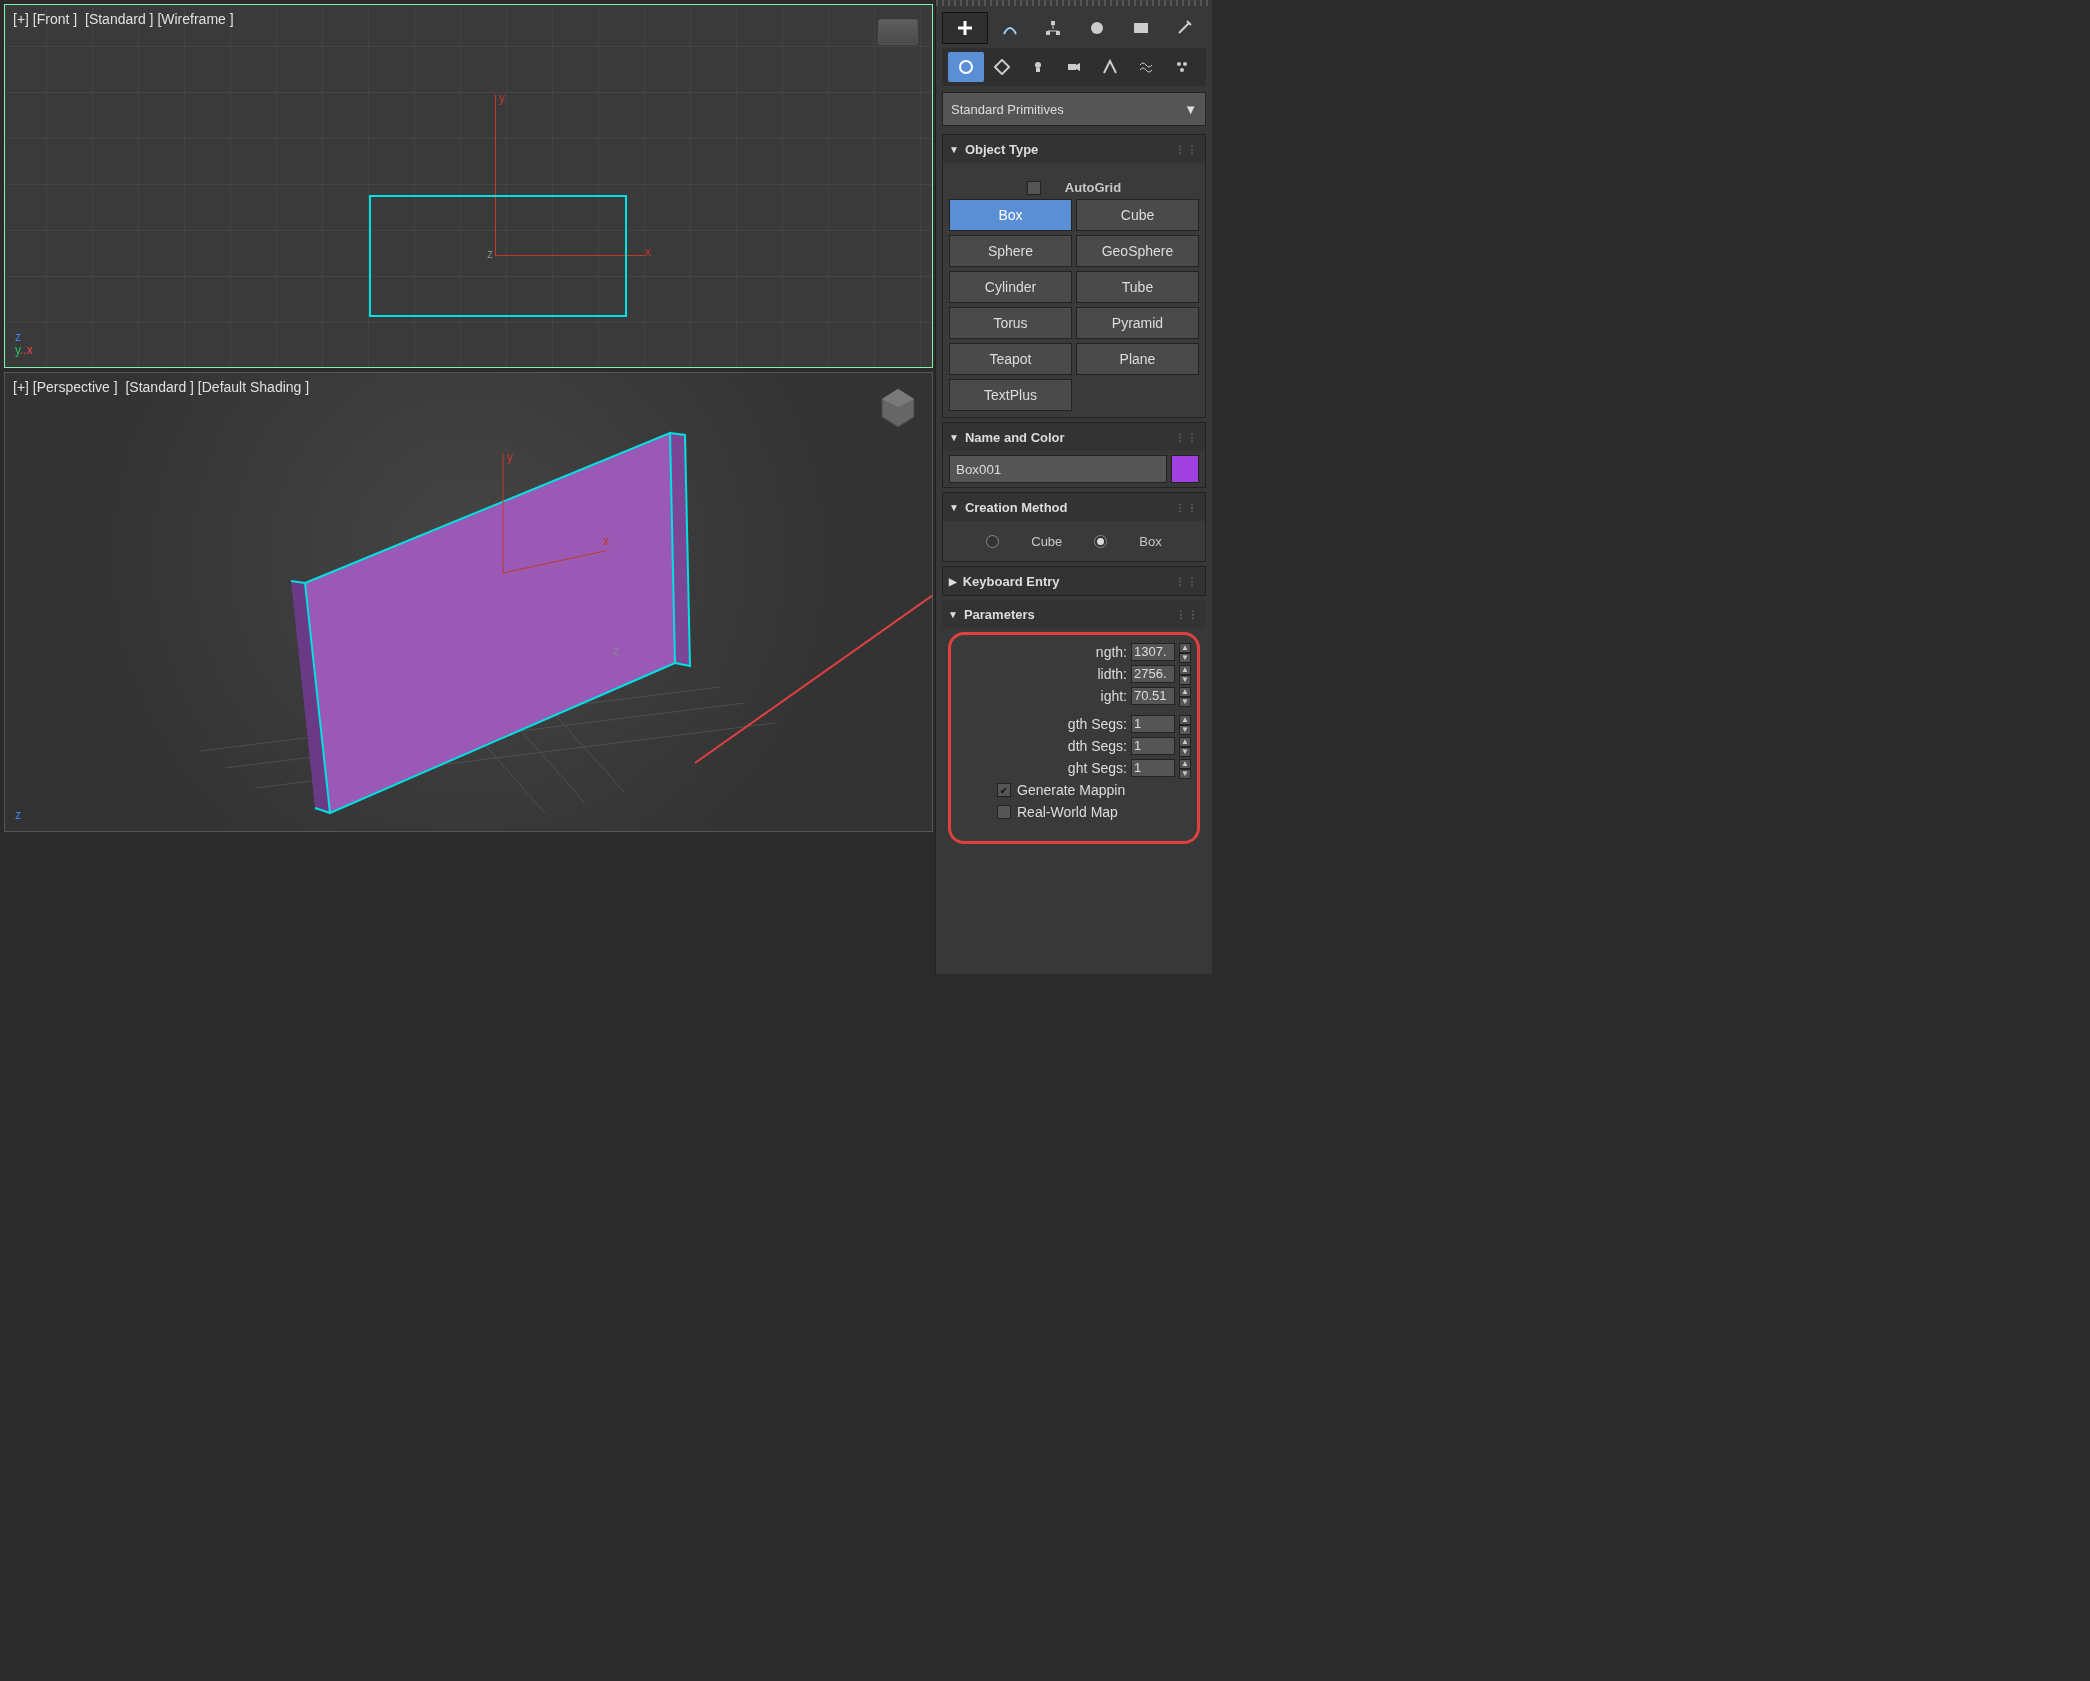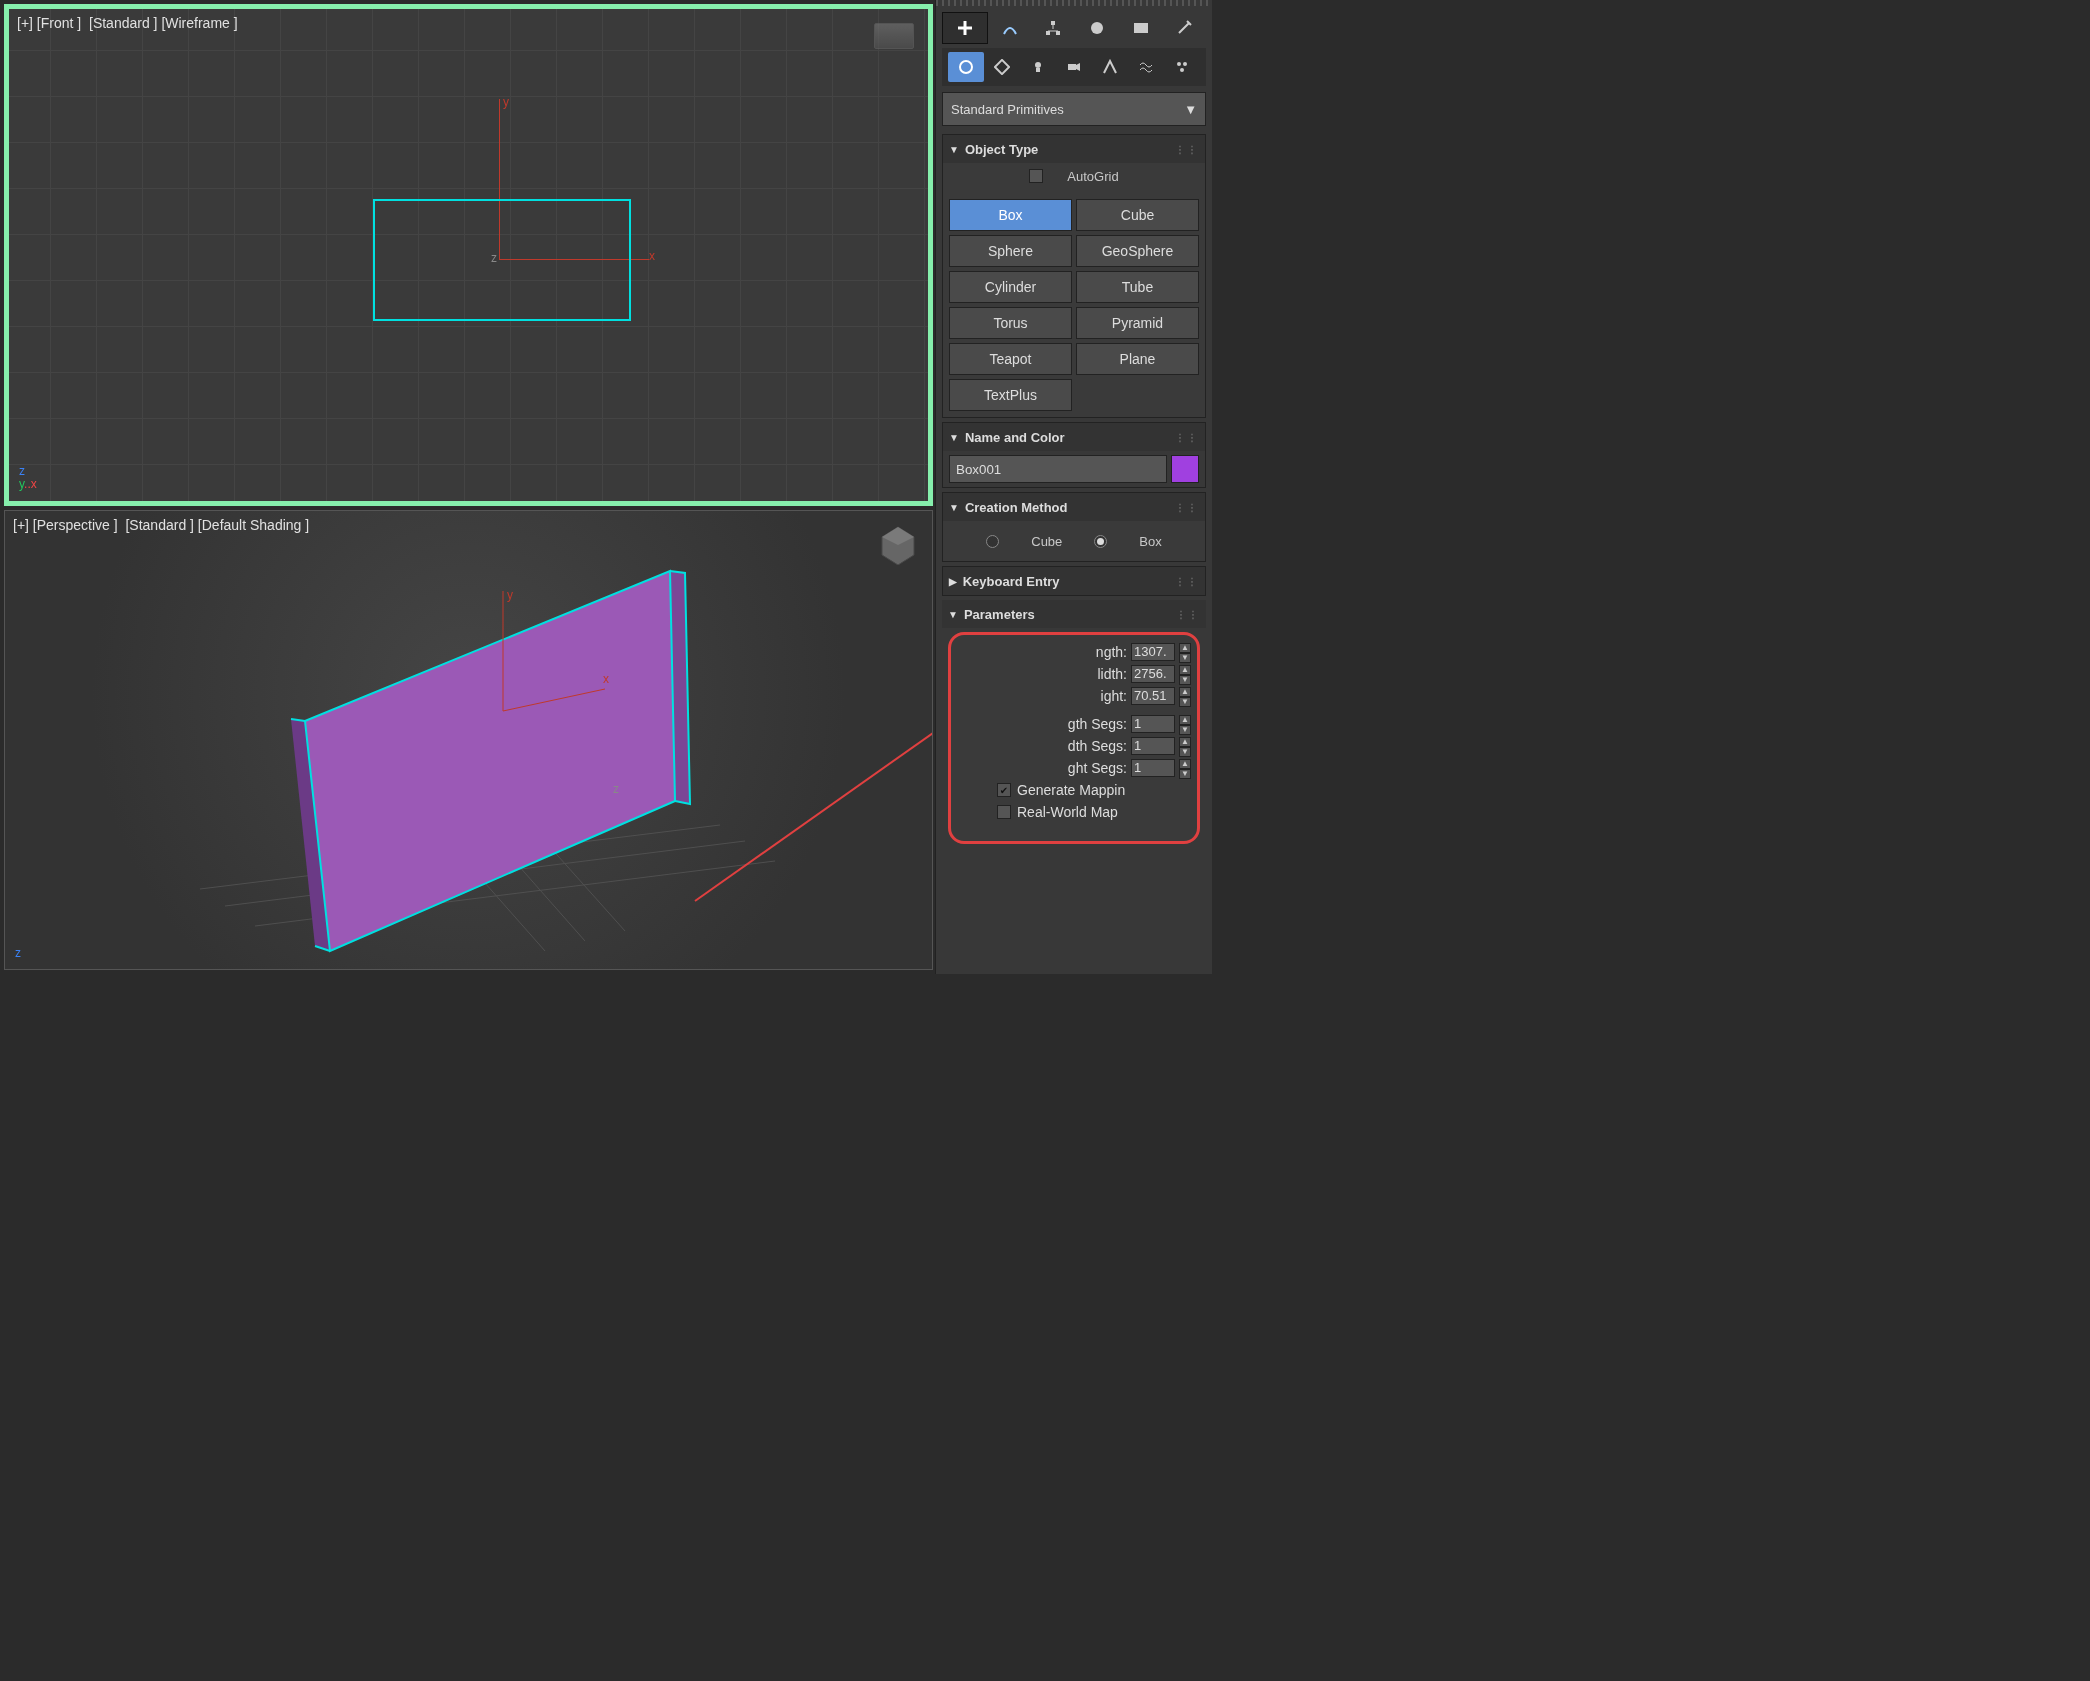--- a/index.html
+++ b/index.html
@@ -19,22 +19,22 @@
     display: flex;
     flex-direction: column;
     background: #2b2b2b;
   }
   .viewport {
     position: relative;
     background: #3a3a3a;
     overflow: hidden;
   }
   .viewport.top {
-    height: 502px;
-    border: 5px solid #86efac;
+    height: 364px;
+    border: 1px solid #86efac;
     margin: 4px 2px 2px 4px;
   }
   .viewport.bottom {
     height: 460px;
     border: 1px solid #555;
     margin: 2px 2px 4px 4px;
   }
   .viewport-label {
     position: absolute;
     top: 6px;
@@ -187,24 +187,25 @@
     color:#666;
     font-size:10px;
     letter-spacing:2px;
   }
   .rollout-body {
     background:#3a3a3a;
     padding:6px;
   }
   .autogrid-row {
     display:flex;
-    align-items:flex-start;
+    align-items:flex-end;
     justify-content:center;
     gap:24px;
     height:26px;
+    font-weight:bold;
   }
   .checkbox {
     width:14px; height:14px;
     background:#555;
     border:1px solid #222;
     display:inline-flex;
     align-items:center;
     justify-content:center;
     font-size:10px;
     color:#111;

